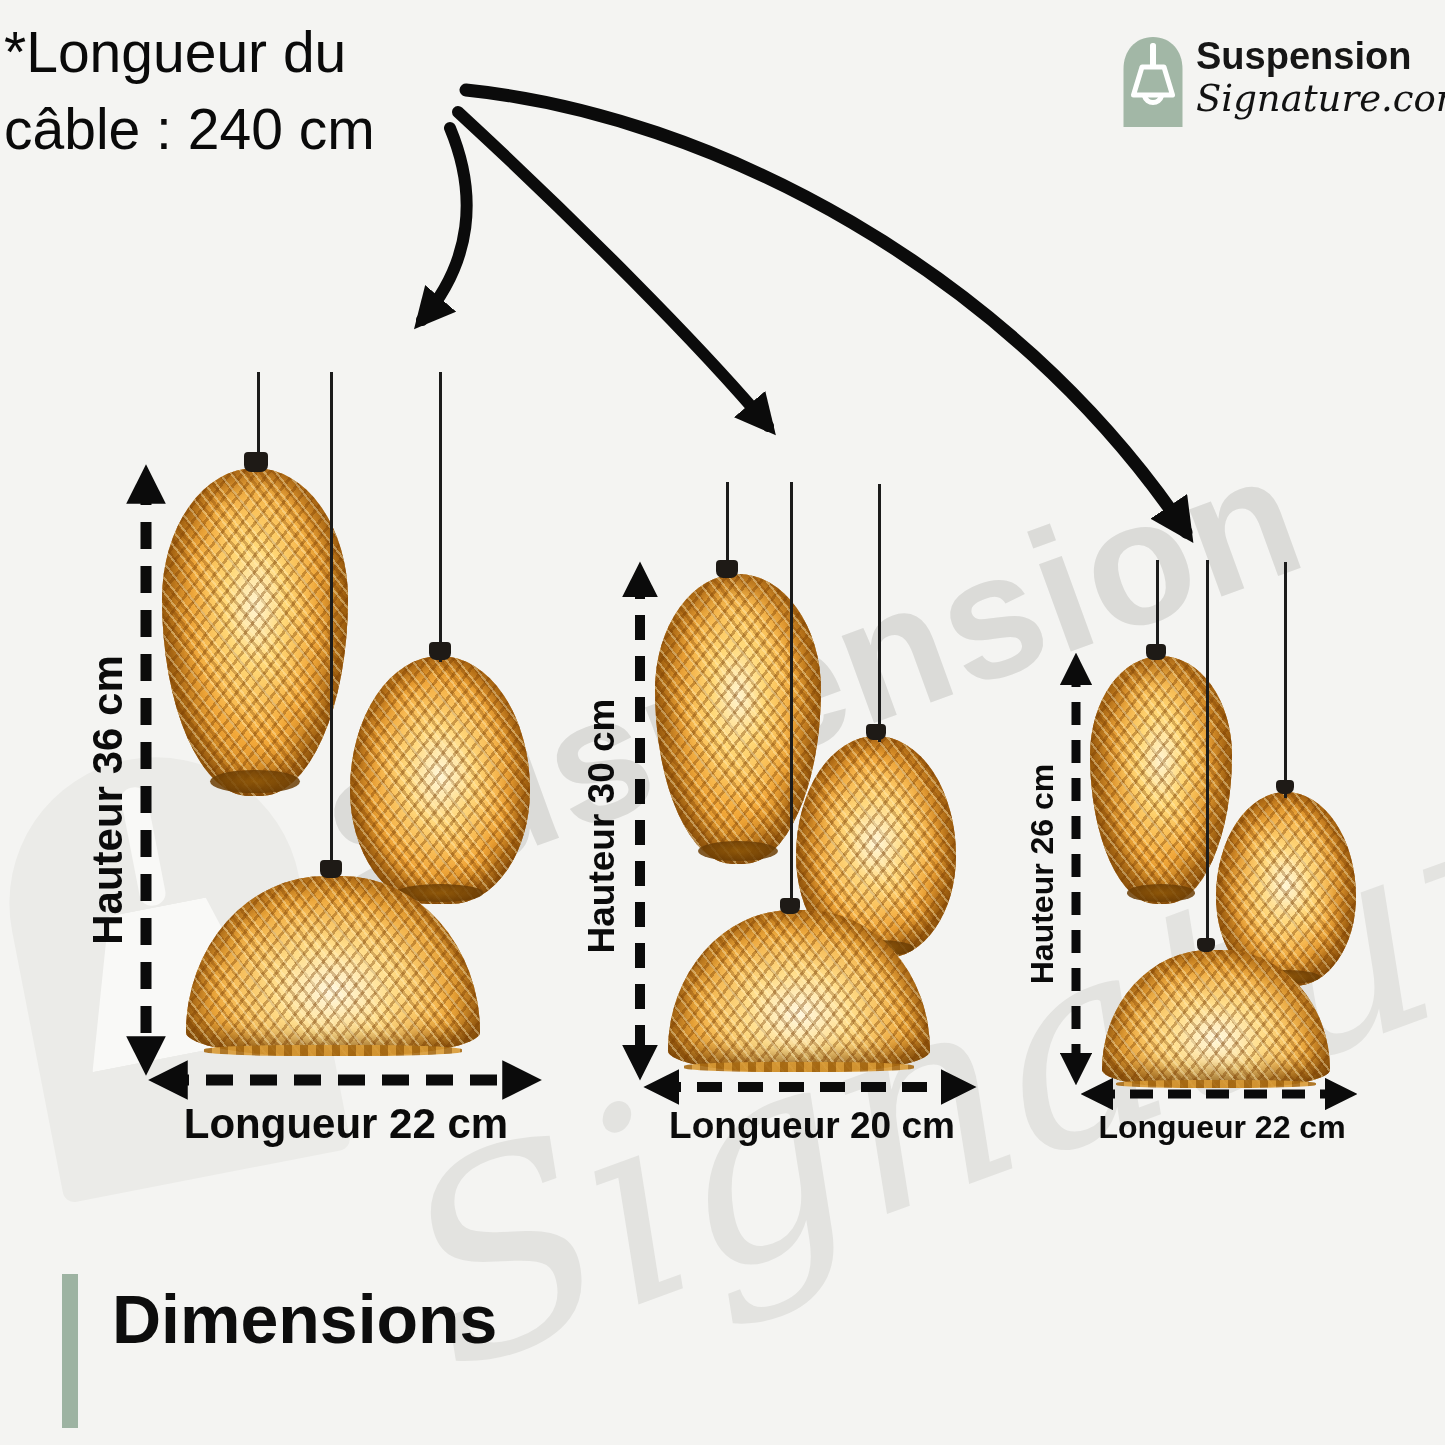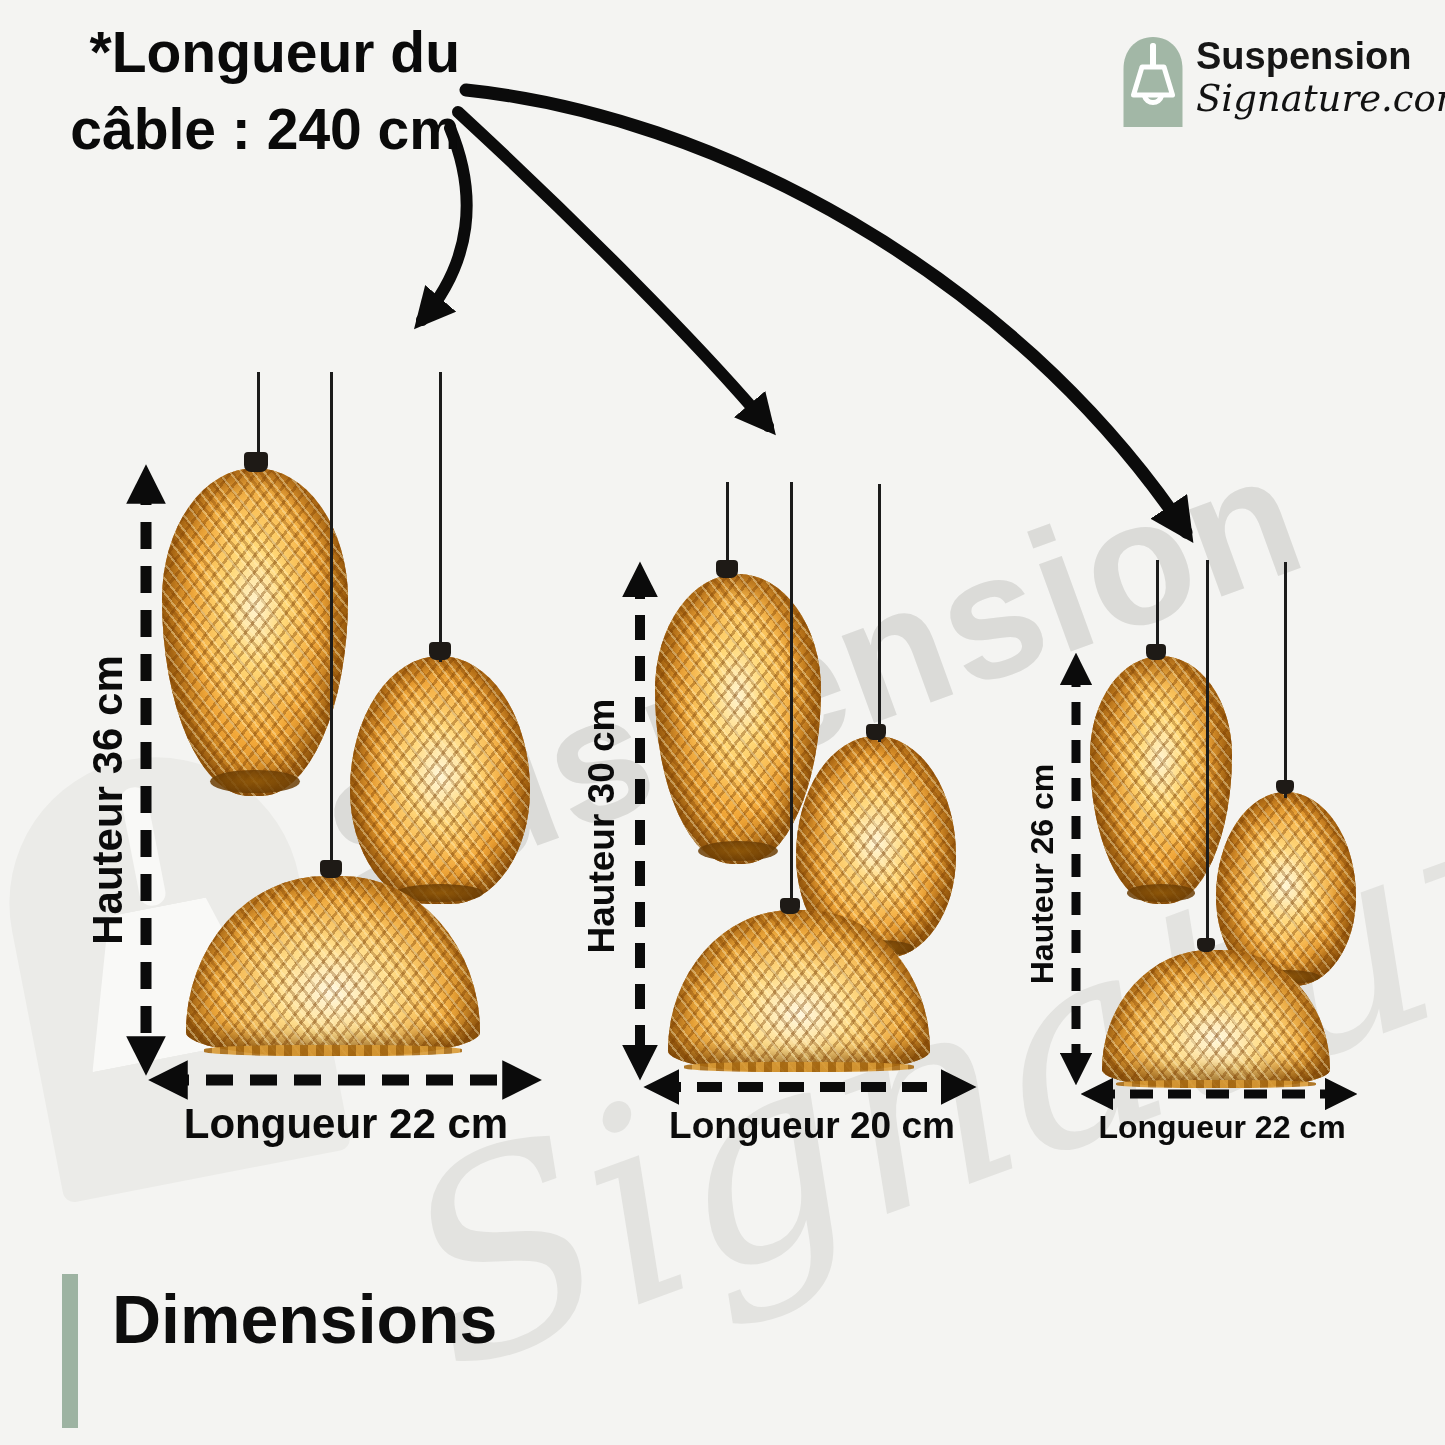--- a/index.html
+++ b/index.html
@@ -38,22 +38,22 @@
     box-shadow:inset 0 -14px 24px rgba(100,55,4,.55), inset 0 10px 18px rgba(160,92,12,.35),
                inset -12px 0 22px rgba(128,70,8,.45), inset 12px 0 22px rgba(128,70,8,.45);}
   .lamp-dome{border-radius:50% 50% 46% 46% / 92% 92% 14% 14%;
     background:radial-gradient(ellipse at 50% 64%, #fff7e0 0%, #ffdd8a 28%, #efa93c 58%, #c57a18 82%, #8f560c 100%);
     box-shadow:inset 0 -14px 20px rgba(100,55,4,.6), inset 0 10px 18px rgba(170,100,16,.35),
                inset -12px 0 22px rgba(128,70,8,.4), inset 12px 0 22px rgba(128,70,8,.4);}
   .lamp-dome::after{left:6%;right:6%;bottom:0;height:6%;border-radius:40%;
     background:repeating-linear-gradient(90deg,#a86a12 0 8px,#d99a34 8px 16px);opacity:.9;}
 
   
-  .note{position:absolute;left:4px;top:14px;width:456px;text-align:right;z-index:6;
-    font-weight:bold;font-size:57px;line-height:1.35;color:#0a0a0a;letter-spacing:0;}
+  .note{position:absolute;left:4px;top:14px;width:456px;text-align:left;z-index:6;
+    font-weight:normal;font-size:57px;line-height:1.35;color:#0a0a0a;letter-spacing:0;}
   .dim-label{position:absolute;z-index:6;font-weight:bold;color:#0b0b0b;white-space:nowrap;}
   .rot{transform:translate(-50%,-50%) rotate(-90deg);}
   .hor{transform:translate(-50%,-50%);}
 
   
   .logo{position:absolute;left:1122px;top:36px;z-index:6;display:flex;align-items:flex-start;}
   .logo-text{margin-left:12px;}
   .logo-brand{font-weight:bold;font-size:38px;color:#161616;line-height:1.1;}
   .logo-domain{font-family:"DejaVu Serif",serif;font-style:italic;font-size:37px;color:#121212;line-height:1.05;margin-top:2px;}
 

